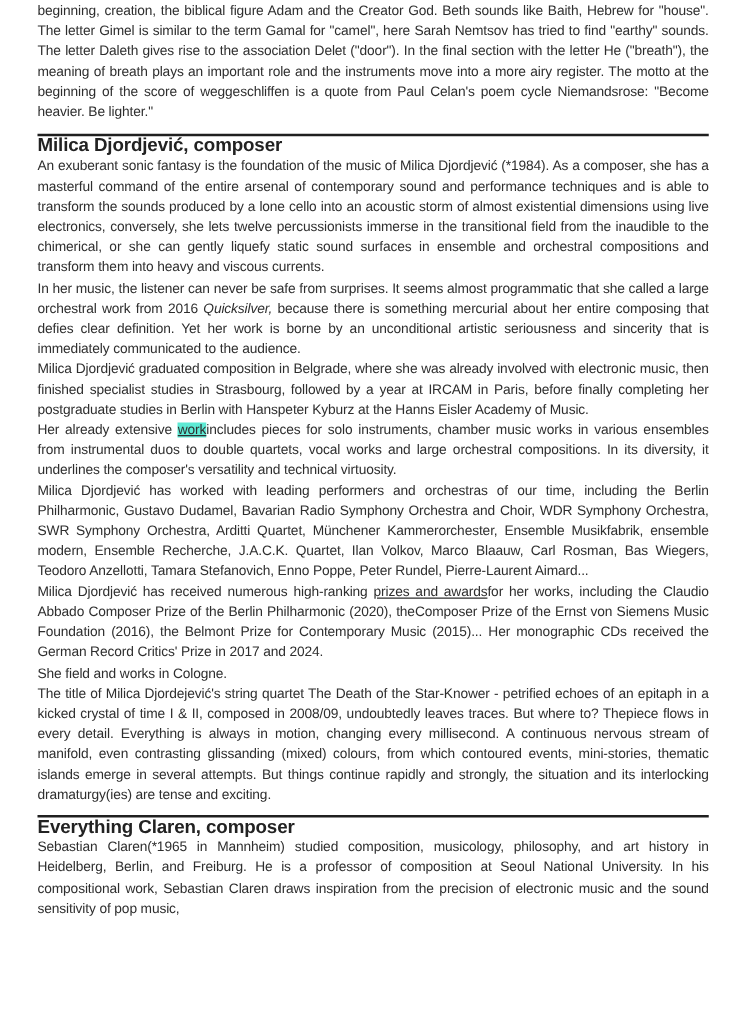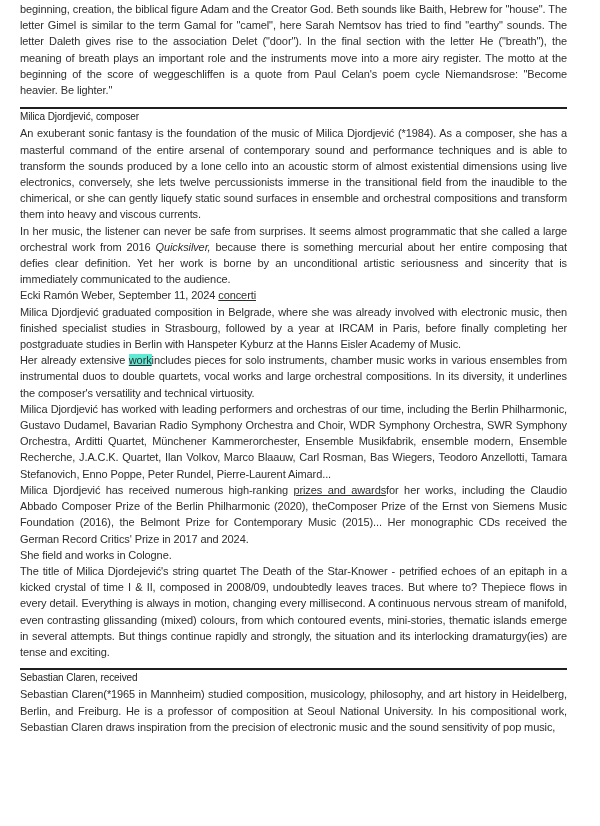--- a/index.html
+++ b/index.html
@@ -5,33 +5,33 @@
   html, body { margin: 0; padding: 0; }
   body {
     width: 600px;
     height: 826px;
     background: #ffffff;
     overflow: hidden;
   }
   .page {
     box-sizing: border-box;
     width: 580px;
-    padding: 1px 13px 0 20px;
+    padding: 1px 13px 0 30px;
     font-family: "Liberation Sans", sans-serif;
     font-size: 11px;
     line-height: 16.2px;
     letter-spacing: -0.1px;
     color: #2e2e2e;
     text-align: justify;
   }
   p.body { margin: 0; }
   h2.heading {
-    font-size: 10px;
+    font-size: 15px;
     line-height: 16.2px;
-    font-weight: normal;
+    font-weight: bold;
     margin: 0;
     color: #222;
   }
   hr.divider {
     border: none;
     border-top: 2px solid #1f1f1f;
     margin: 9px 0 0 0;
   }
   hr.divider-2 { margin-top: 8px; }
   .heading-after-rule { margin-top: 20px; }
@@ -53,32 +53,31 @@
   <section>
     <p class="body">beginning, creation, the biblical figure Adam and the Creator God. Beth sounds like Baith, Hebrew for "house". The letter Gimel is similar to the term Gamal for "camel", here Sarah Nemtsov has tried to find "earthy" sounds. The letter Daleth gives rise to the association Delet ("door"). In the final section with the letter He ("breath"), the meaning of breath plays an important role and the instruments move into a more airy register. The motto at the beginning of the score of weggeschliffen is a quote from Paul Celan's poem cycle Niemandsrose: "Become heavier. Be lighter."</p>
   </section>
 
   <hr class="divider">
 
   <section>
     <h2 class="heading heading-after-rule">Milica Djordjević, composer</h2>
     <p class="body">An exuberant sonic fantasy is the foundation of the music of Milica Djordjević (*1984). As a composer, she has a masterful command of the entire arsenal of contemporary sound and performance techniques and is able to transform the sounds produced by a lone cello into an acoustic storm of almost existential dimensions using live electronics, conversely, she lets twelve percussionists immerse in the transitional field from the inaudible to the chimerical, or she can gently liquefy static sound surfaces in ensemble and orchestral compositions and transform them into heavy and viscous currents.</p>
     <p class="body">In her music, the listener can never be safe from surprises. It seems almost programmatic that she called a large orchestral work from 2016 <em>Quicksilver,</em> because there is something mercurial about her entire composing that defies clear definition. Yet her work is borne by an unconditional artistic seriousness and sincerity that is immediately communicated to the audience.</p>
-    <p class="body">Ecki Ramón Weber, September 11, 2024 <a href="#" class="doclink">concerti</a></p>
     <p class="body">Milica Djordjević graduated composition in Belgrade, where she was already involved with electronic music, then finished specialist studies in Strasbourg, followed by a year at IRCAM in Paris, before finally completing her postgraduate studies in Berlin with Hanspeter Kyburz at the Hanns Eisler Academy of Music.</p>
     <p class="body">Her already extensive <a href="#" class="doclink hl">work</a>includes pieces for solo instruments, chamber music works in various ensembles from instrumental duos to double quartets, vocal works and large orchestral compositions. In its diversity, it underlines the composer's versatility and technical virtuosity.</p>
     <p class="body">Milica Djordjević has worked with leading performers and orchestras of our time, including the Berlin Philharmonic, Gustavo Dudamel, Bavarian Radio Symphony Orchestra and Choir, WDR Symphony Orchestra, SWR Symphony Orchestra, Arditti Quartet, Münchener Kammerorchester, Ensemble Musikfabrik, ensemble modern, Ensemble Recherche, J.A.C.K. Quartet, Ilan Volkov, Marco Blaauw, Carl Rosman, Bas Wiegers, Teodoro Anzellotti, Tamara Stefanovich, Enno Poppe, Peter Rundel, Pierre-Laurent Aimard...</p>
     <p class="body">Milica Djordjević has received numerous high-ranking <a href="#" class="doclink">prizes and awards</a>for her works, including the Claudio Abbado Composer Prize of the Berlin Philharmonic (2020), theComposer Prize of the Ernst von Siemens Music Foundation (2016), the Belmont Prize for Contemporary Music (2015)... Her monographic CDs received the German Record Critics' Prize in 2017 and 2024.</p>
     <p class="body">She field and works in Cologne.</p>
   </section>
 
   <section>
     <p class="body">The title of  Milica Djordejević's string quartet The Death of the Star-Knower - petrified echoes of an epitaph in a kicked crystal of time I &amp; II, composed in 2008/09, undoubtedly leaves traces. But where to? Thepiece flows in every detail. Everything is always in motion, changing every millisecond. A continuous nervous stream of manifold, even contrasting glissanding (mixed) colours, from which contoured events, mini-stories, thematic islands emerge in several attempts. But things continue rapidly and strongly, the situation and its interlocking dramaturgy(ies) are tense and exciting.</p>
   </section>
 
   <hr class="divider divider-2">
 
   <section>
-    <h2 class="heading heading-after-rule-2">Sebastian Claren, received</h2>
+    <h2 class="heading heading-after-rule-2">Everything Claren, composer</h2>
     <p class="body">Sebastian Claren(*1965 in Mannheim) studied composition, musicology, philosophy, and art history in Heidelberg, Berlin, and Freiburg. He is a professor of composition at Seoul National University. In his compositional work, Sebastian Claren draws inspiration from the precision of electronic music and the sound sensitivity of pop music,</p>
   </section>
 
 </div>
 
 </body></html>

